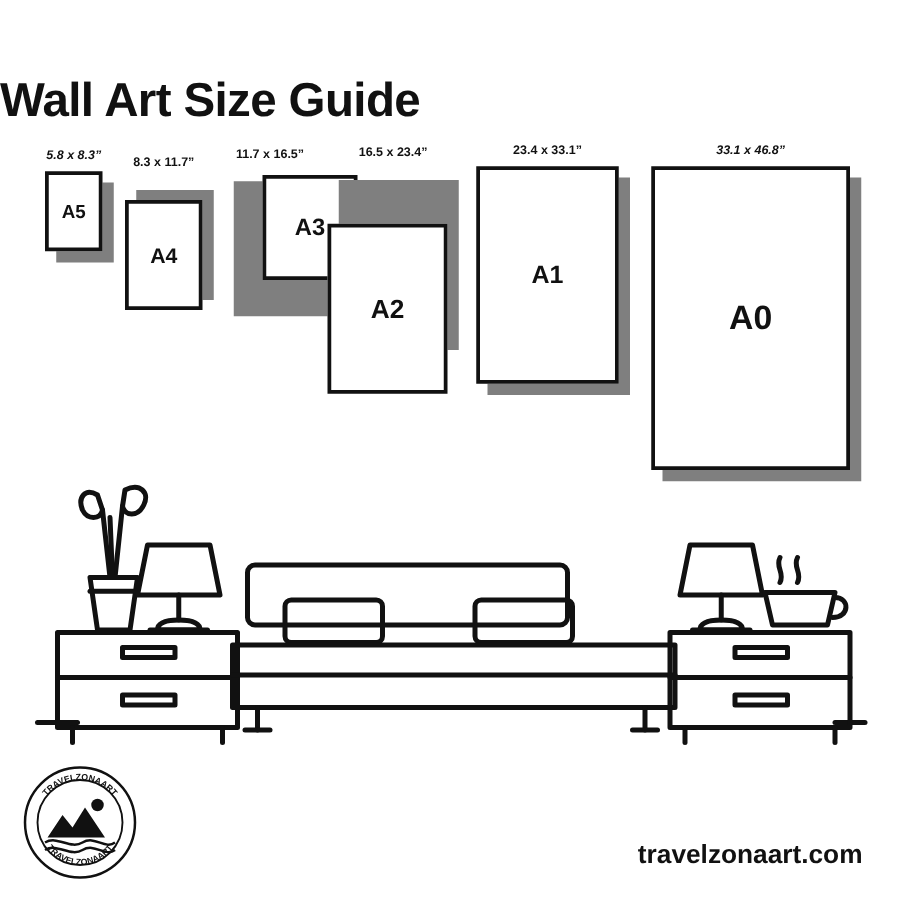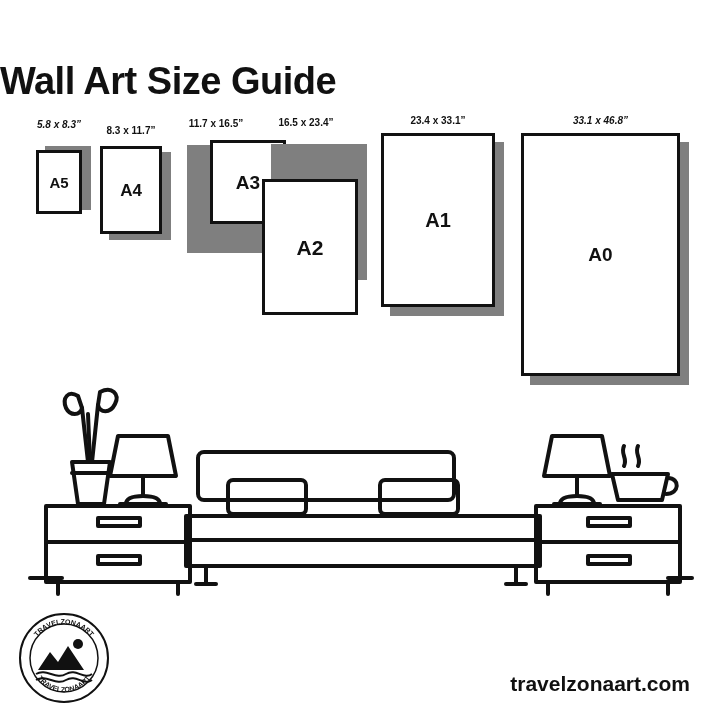--- a/index.html
+++ b/index.html
@@ -108,57 +108,57 @@
 </head>
 <body>
 
 <div id="stage">
 
   <div id="title">Wall Art Size Guide</div>
 
   <div id="frames">
       <div class="frame-group" style="left: 0px; top: 0px;">
         <div class="frame-shadow" style="left: 45px; top: 146px; width: 46px; height: 64px;"></div>
-        <div class="frame-box" style="left: 36px; top: 150px; width: 46px; height: 64px;">
+        <div class="frame-box" style="left: 36px; top: 137px; width: 46px; height: 64px;">
           <span class="frame-label" style="font-size: 15px;">A5</span>
         </div>
         <div class="frame-dim" style="left: 36px; top: 119px; width: 46px; font-style: italic;">5.8 x 8.3”</div>
       </div>
       <div class="frame-group" style="left: 0px; top: 0px;">
         <div class="frame-shadow" style="left: 109px; top: 152px; width: 62px; height: 88px;"></div>
-        <div class="frame-box" style="left: 100px; top: 146px; width: 62px; height: 88px;">
+        <div class="frame-box" style="left: 100px; top: 160px; width: 62px; height: 88px;">
           <span class="frame-label" style="font-size: 17px;">A4</span>
         </div>
         <div class="frame-dim" style="left: 100px; top: 125px; width: 62px; text-align: center;">8.3 x 11.7”</div>
       </div>
       <div class="frame-group" style="left: 0px; top: 0px;">
         <div class="frame-shadow" style="left: 187px; top: 145px; width: 76px; height: 108px;"></div>
         <div class="frame-box" style="left: 178px; top: 140px; width: 76px; height: 84px; margin-left: 32px;">
           <span class="frame-label" style="font-size: 19px;">A3</span>
         </div>
         <div class="frame-dim" style="left: 178px; top: 118px; width: 76px;">11.7 x 16.5”</div>
       </div>
       <div class="frame-group" style="left: 0px; top: 0px;">
         <div class="frame-shadow" style="left: 271px; top: 144px; width: 96px; height: 136px;"></div>
         <div class="frame-box" style="left: 262px; top: 135px; width: 96px; height: 136px; margin-top: 44px;">
           <span class="frame-label" style="font-size: 21px;">A2</span>
         </div>
-        <div class="frame-dim" style="left: 258px; top: 117px; width: 96px;">16.5 x 23.4”</div>
+        <div class="frame-dim" style="left: 246px; top: 117px; width: 96px; text-align: right;">16.5 x 23.4”</div>
       </div>
       <div class="frame-group" style="left: 0px; top: 0px;">
         <div class="frame-shadow" style="left: 390px; top: 142px; width: 114px; height: 174px;"></div>
         <div class="frame-box" style="left: 381px; top: 133px; width: 114px; height: 174px;">
           <span class="frame-label" style="font-size: 20px;">A1</span>
         </div>
         <div class="frame-dim" style="left: 381px; top: 115px; width: 114px;">23.4 x 33.1”</div>
       </div>
       <div class="frame-group" style="left: 0px; top: 0px;">
         <div class="frame-shadow" style="left: 530px; top: 142px; width: 159px; height: 243px;"></div>
         <div class="frame-box" style="left: 521px; top: 133px; width: 159px; height: 243px;">
-          <span class="frame-label" style="font-size: 19px;">A0</span>
+          <span class="frame-label" style="font-size: 27px;">A0</span>
         </div>
         <div class="frame-dim" style="left: 521px; top: 115px; width: 159px; font-style: italic;">33.1 x 46.8”</div>
       </div>
     </div>
 
   <div id="scene">
     <svg width="720" height="230" viewBox="0 0 720 230" xmlns="http://www.w3.org/2000/svg">
       <g fill="none" stroke="#111111" stroke-width="4" stroke-linejoin="round" stroke-linecap="round">
 
         <line x1="30" y1="208" x2="62" y2="208"></line>

